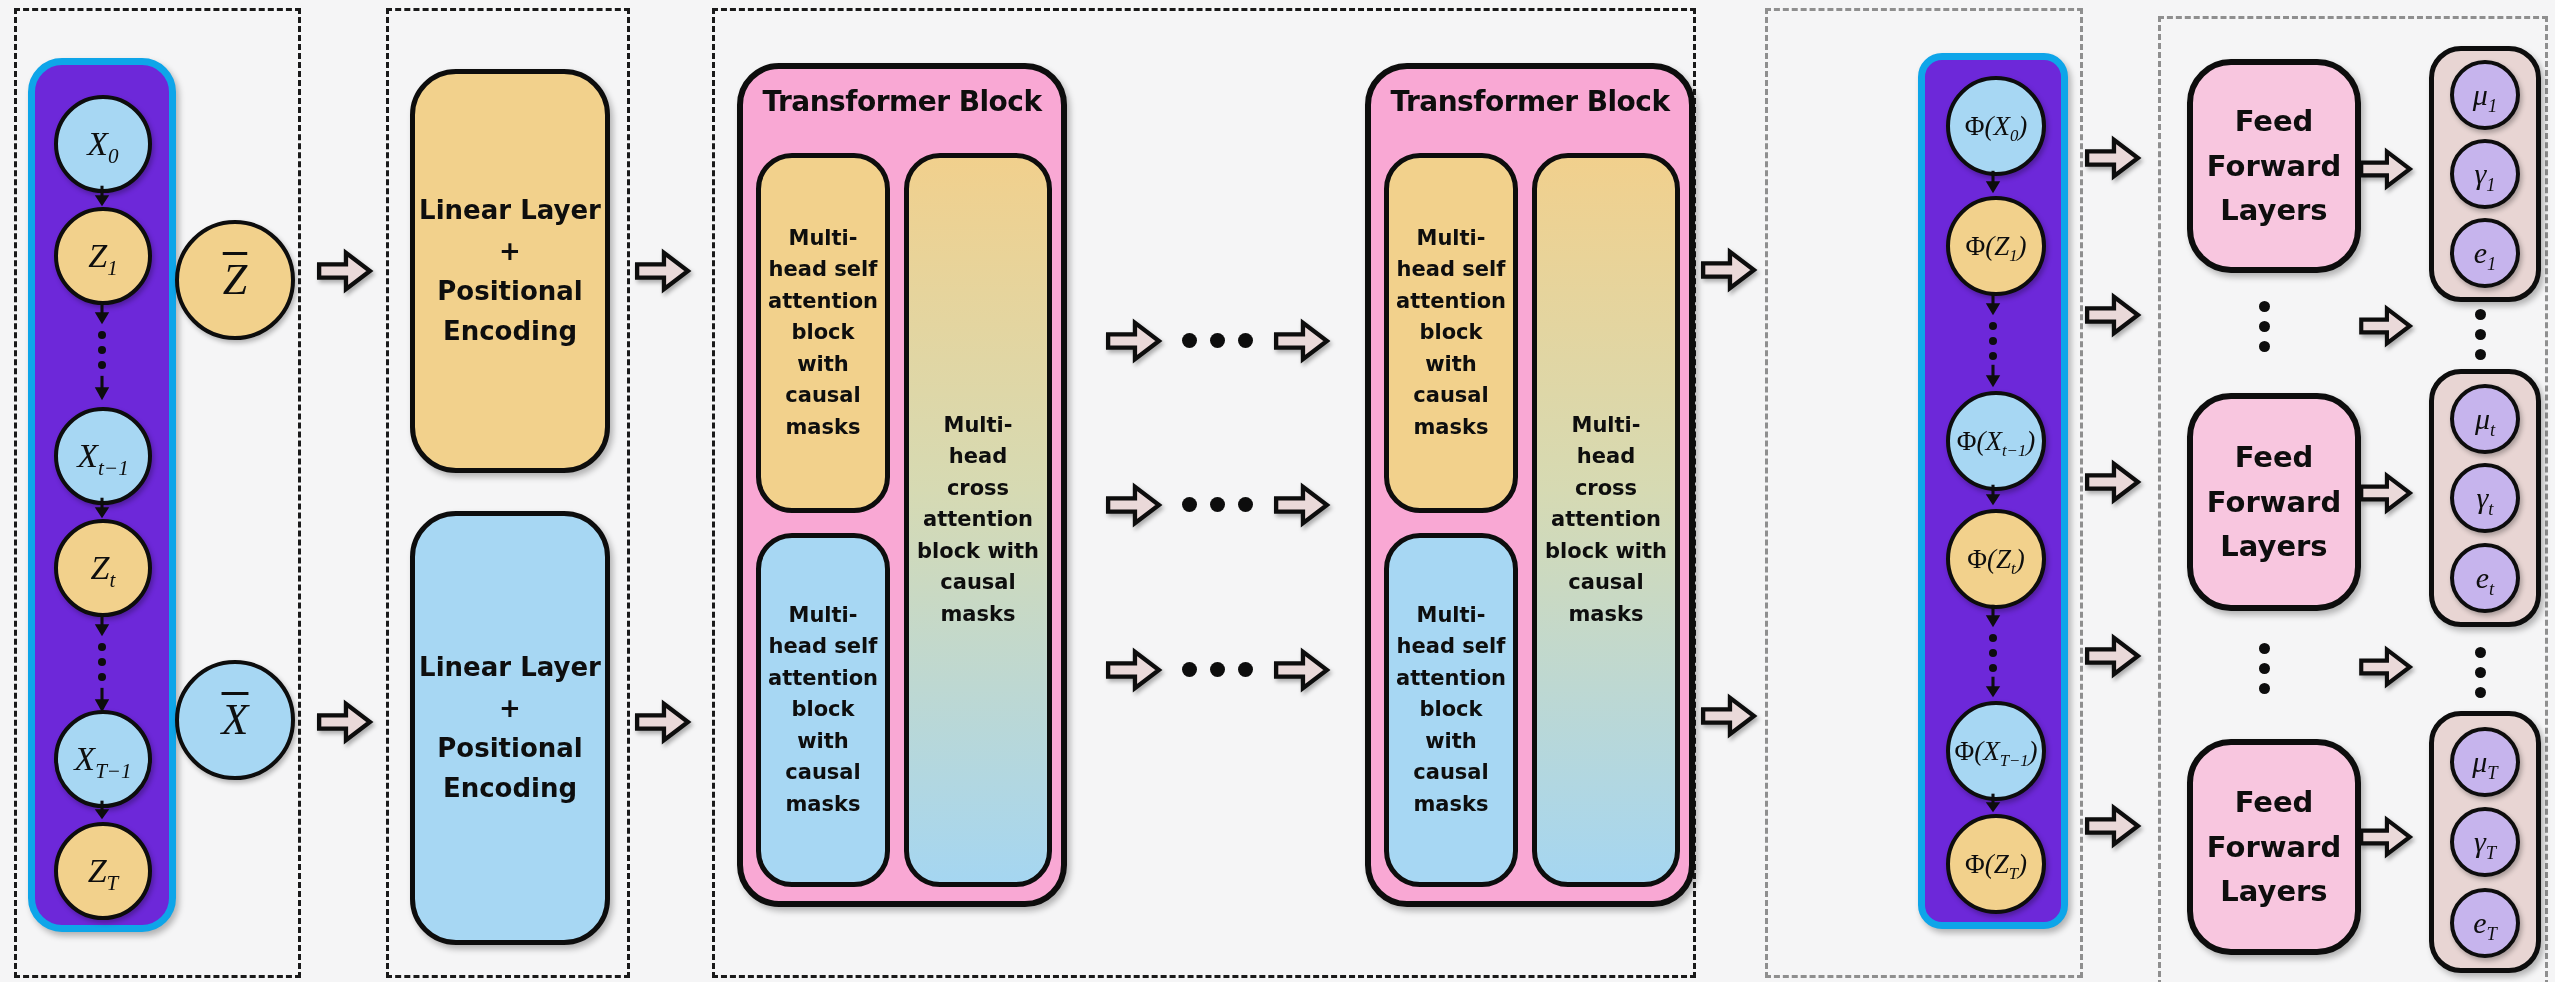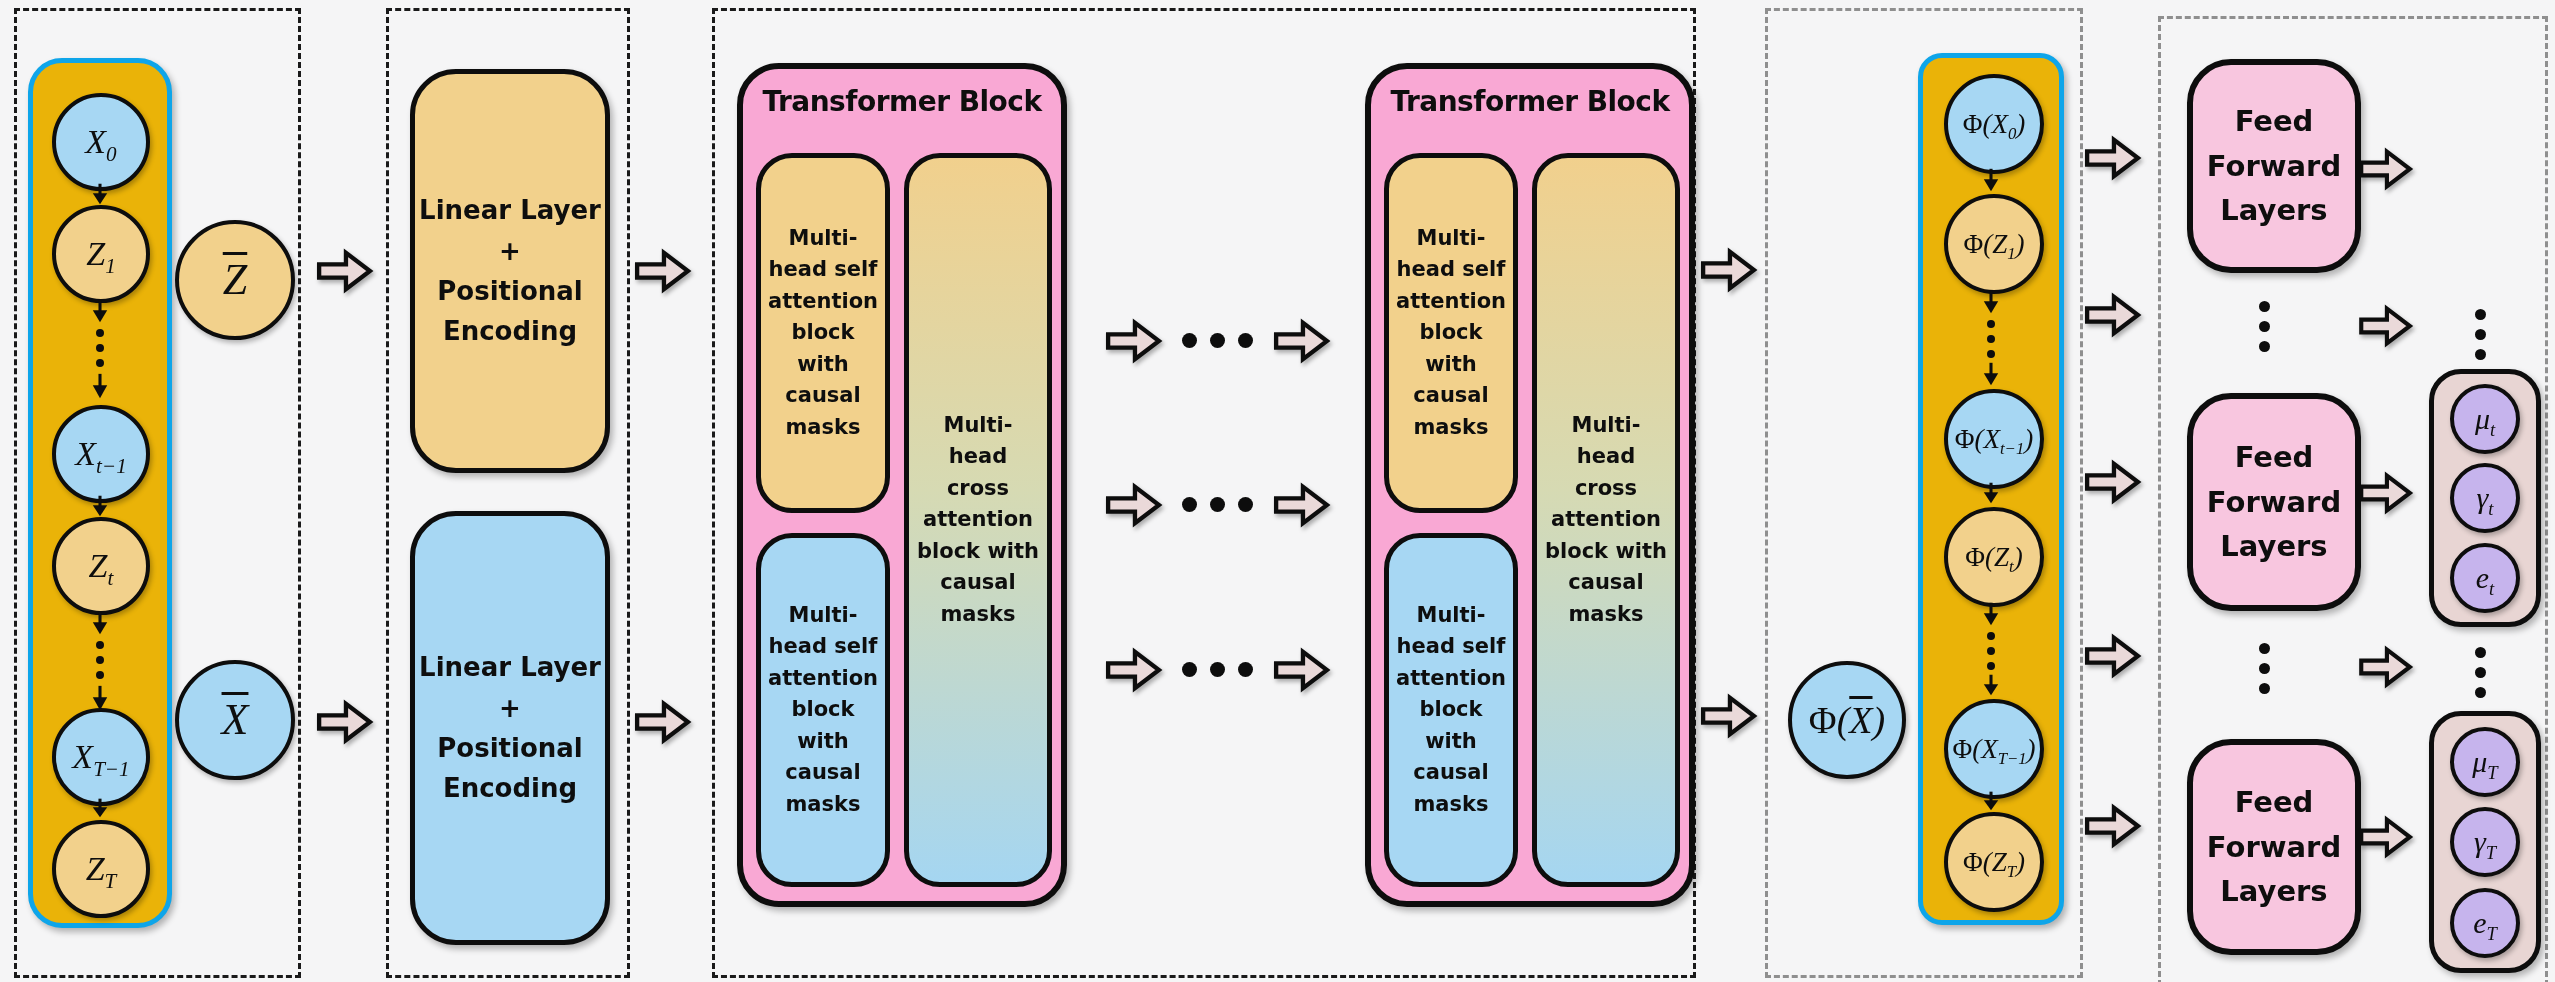--- a/index.html
+++ b/index.html
@@ -2,21 +2,21 @@
 <html><head>
 <meta charset="utf-8">
 <style>
   html,body{margin:0;padding:0;background:#f5f5f6;}
   body{width:2555px;height:982px;font-family:"DejaVu Sans",sans-serif;color:#0e0e0e;}
   .stage{position:relative;width:2555px;height:982px;overflow:hidden;}
 
   .panel{position:absolute;border:3px dashed #1a1a1a;background:transparent;}
   .panel.gray{border:3px dashed #8f8f8f;}
 
-  .roundbox{position:absolute;background:#eab308;border:5px solid #0ea5e9;border-radius:40px;
+  .roundbox{position:absolute;background:#6d28d9;border:7px solid #0ea5e9;border-radius:40px;
             box-shadow:3px 4px 6px rgba(0,0,0,.28);}
   .circle{position:absolute;border:4px solid #0d0d0d;border-radius:50%;
           display:flex;align-items:center;justify-content:center;
           box-shadow:2px 3px 5px rgba(0,0,0,.28);}
   .blue{background:#a7d7f3;}
   .orange{background:#f2d18c;}
   .purple{background:#c6b4ed;}
   .ffpink{background:#f8c6df;}
 
   .math{font-family:"Liberation Serif",serif;font-style:italic;line-height:1;}
@@ -226,23 +226,20 @@
   </div>
 
   <svg class="barrow" style="left:1700px;top:247px;" width="58" height="46" viewBox="0 0 60 48">
       <polygon points="3,17 31,17 31,5 56,24 31,43 31,31 3,31"></polygon>
     </svg>
   <svg class="barrow" style="left:1700px;top:693px;" width="58" height="46" viewBox="0 0 60 48">
       <polygon points="3,17 31,17 31,5 56,24 31,43 31,31 3,31"></polygon>
     </svg>
 
   <div class="panel gray" style="left:1765px;top:8px;width:312px;height:964px;">
-    <div class="circle blue fs38" style="left:20px;top:650px;width:110px;height:110px;">
-        <span class="math"><span class="up">Φ</span>(<span class="bar">X</span>)</span>
-      </div>
 
     <div class="roundbox" style="left:150px;top:42px;width:136px;height:862px;border-radius:24px;">
       <div class="circle blue fs27" style="left:21px;top:16px;width:92px;height:92px;">
           <span class="math"><span class="up">Φ</span>(X<sub>0</sub>)</span>
         </div>
       <svg class="sarrow" style="left:59px;top:110px;" width="18" height="24" viewBox="0 0 20 30" preserveAspectRatio="none">
           <line x1="10" y1="1" x2="10" y2="16"></line>
           <polygon points="2,14 18,14 10,29"></polygon>
         </svg>
       <div class="circle orange fs27" style="left:21px;top:136px;width:92px;height:92px;text-align:center;">
@@ -343,20 +340,31 @@
     <svg class="barrow" style="left:197px;top:452px;" width="56" height="44" viewBox="0 0 60 48">
         <polygon points="3,17 31,17 31,5 56,24 31,43 31,31 3,31"></polygon>
       </svg>
     <svg class="barrow" style="left:197px;top:626px;" width="56" height="44" viewBox="0 0 60 48">
         <polygon points="3,17 31,17 31,5 56,24 31,43 31,31 3,31"></polygon>
       </svg>
     <svg class="barrow" style="left:197px;top:796px;" width="56" height="44" viewBox="0 0 60 48">
         <polygon points="3,17 31,17 31,5 56,24 31,43 31,31 3,31"></polygon>
       </svg>
 
+    <div class="group" style="left:268px;top:27px;width:102px;height:246px;">
+      <div class="circle purple fs30">
+          <span class="math">μ<sub>1</sub></span>
+        </div>
+      <div class="circle purple fs30">
+          <span class="math">γ<sub>1</sub></span>
+        </div>
+      <div class="circle purple fs30">
+          <span class="math">e<sub>1</sub></span>
+        </div>
+    </div>
     <div class="vdots big" style="left:314px;top:290px;">
         <i></i>
         <i></i>
         <i></i>
       </div>
     <div class="group" style="left:268px;top:350px;width:102px;height:248px;">
       <div class="circle purple fs30">
           <span class="math">μ<sub>t</sub></span>
         </div>
       <div class="circle purple fs30">

